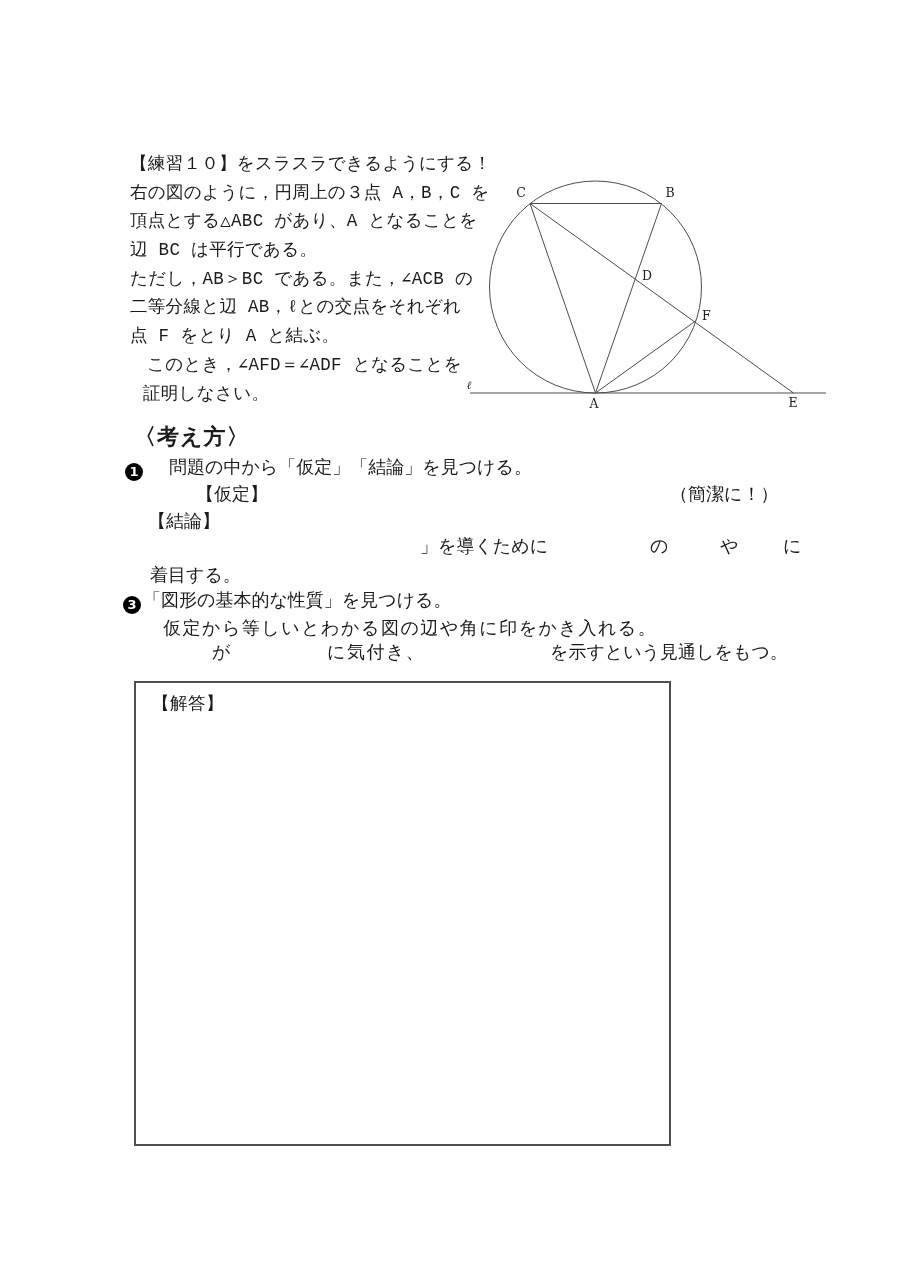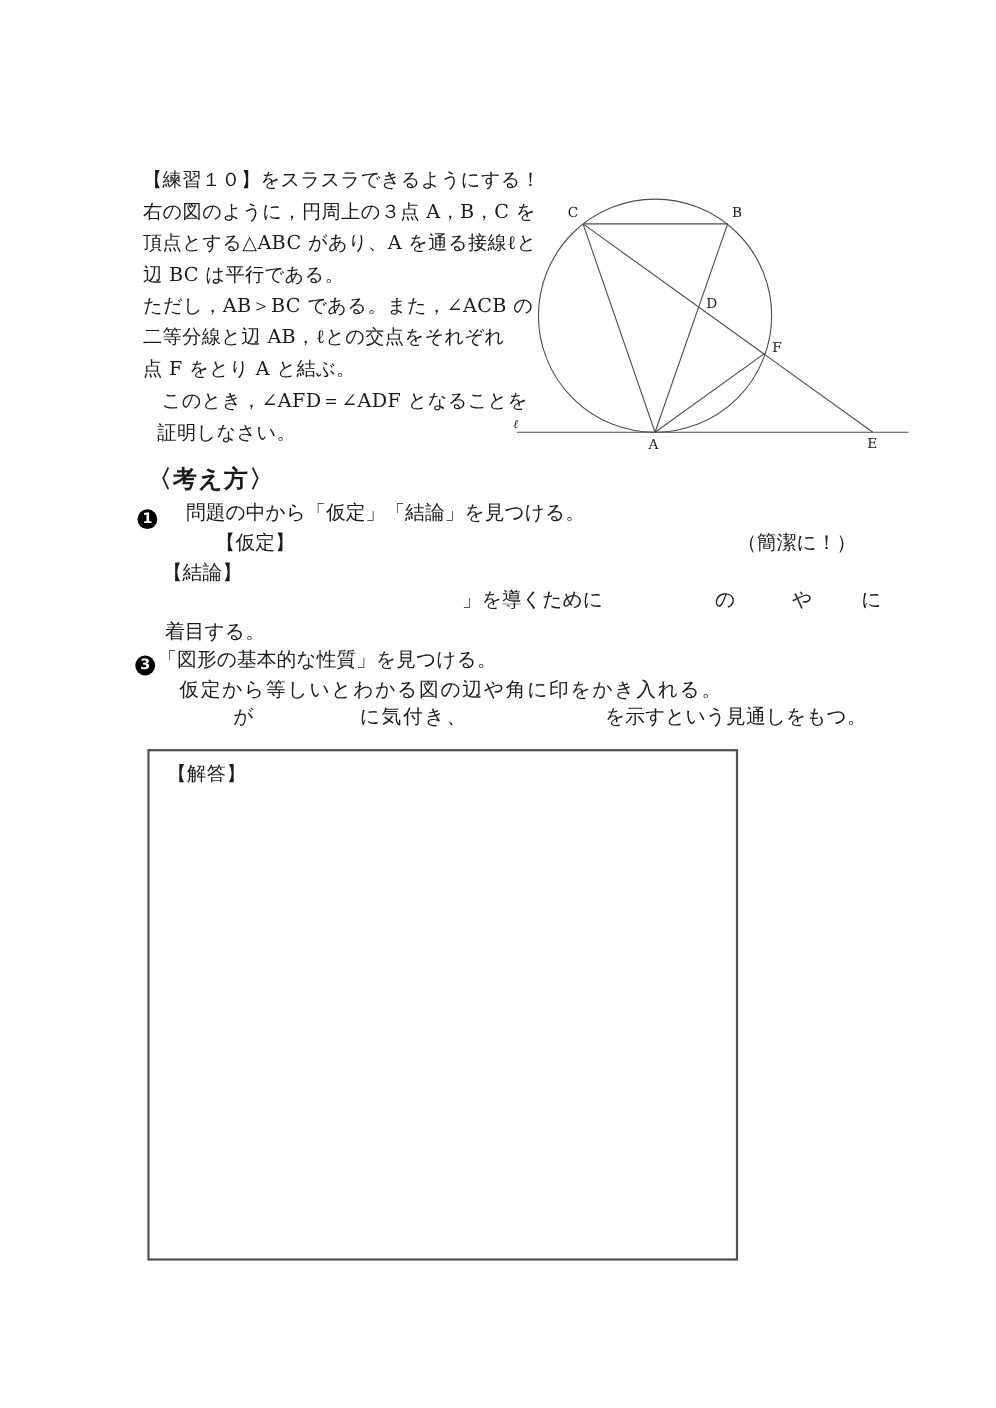--- a/index.html
+++ b/index.html
@@ -4,21 +4,21 @@
 <style>
   * { margin:0; padding:0; box-sizing:border-box; }
   html,body { background:#fff; }
   .page {
     position:relative; width:905px; height:1280px; background:#ffffff;
     font-family:"DejaVu Serif","Liberation Serif",serif; color:#1b1b1b;
     overflow:hidden;
   }
   .abs { position:absolute; white-space:pre; }
 
-  .problem-block { position:absolute; left:130px; top:150px; width:370px; }
+  .problem-block { position:absolute; left:130px; top:150px; width:370px;font-family:Liberation Mono, monospace; }
   .problem-block .pline {
     height:28.7px; line-height:28.7px; font-size:17.5px; white-space:pre; letter-spacing:0.3px;
   }
   .pline.indent1 { padding-left:17px; }
   .pline.indent2 { padding-left:13px; }
 
   .row { position:absolute; height:28px; line-height:28px; font-size:18px; white-space:pre; }
 
   .step-badge {
     display:inline-block; width:18px; height:18px; border-radius:50%;
@@ -44,21 +44,21 @@
   svg text { font-family:"DejaVu Serif","Liberation Serif",serif; fill:#222; }
 </style>
 </head>
 <body>
 
 <div class="page">
 
   <div class="problem-block">
     <div class="pline">【練習１０】をスラスラできるようにする！</div>
     <div class="pline">右の図のように，円周上の３点 A，B，C を</div>
-    <div class="pline">頂点とする△ABC があり、A を通る接線ℓと</div>
+    <div class="pline">頂点とする△ABC があり、A となることを</div>
     <div class="pline">辺 BC は平行である。</div>
     <div class="pline">ただし，AB＞BC である。また，∠ACB の</div>
     <div class="pline">二等分線と辺 AB，ℓとの交点をそれぞれ</div>
     <div class="pline">点 F をとり A と結ぶ。</div>
     <div class="pline indent1">このとき，∠AFD＝∠ADF となることを</div>
     <div class="pline indent2">証明しなさい。</div>
   </div>
 
   <svg class="abs" style="left:440px; top:160px;" width="400" height="260" viewBox="440 160 400 260">
     <g stroke="#4d4d4d" stroke-width="1" fill="none">

